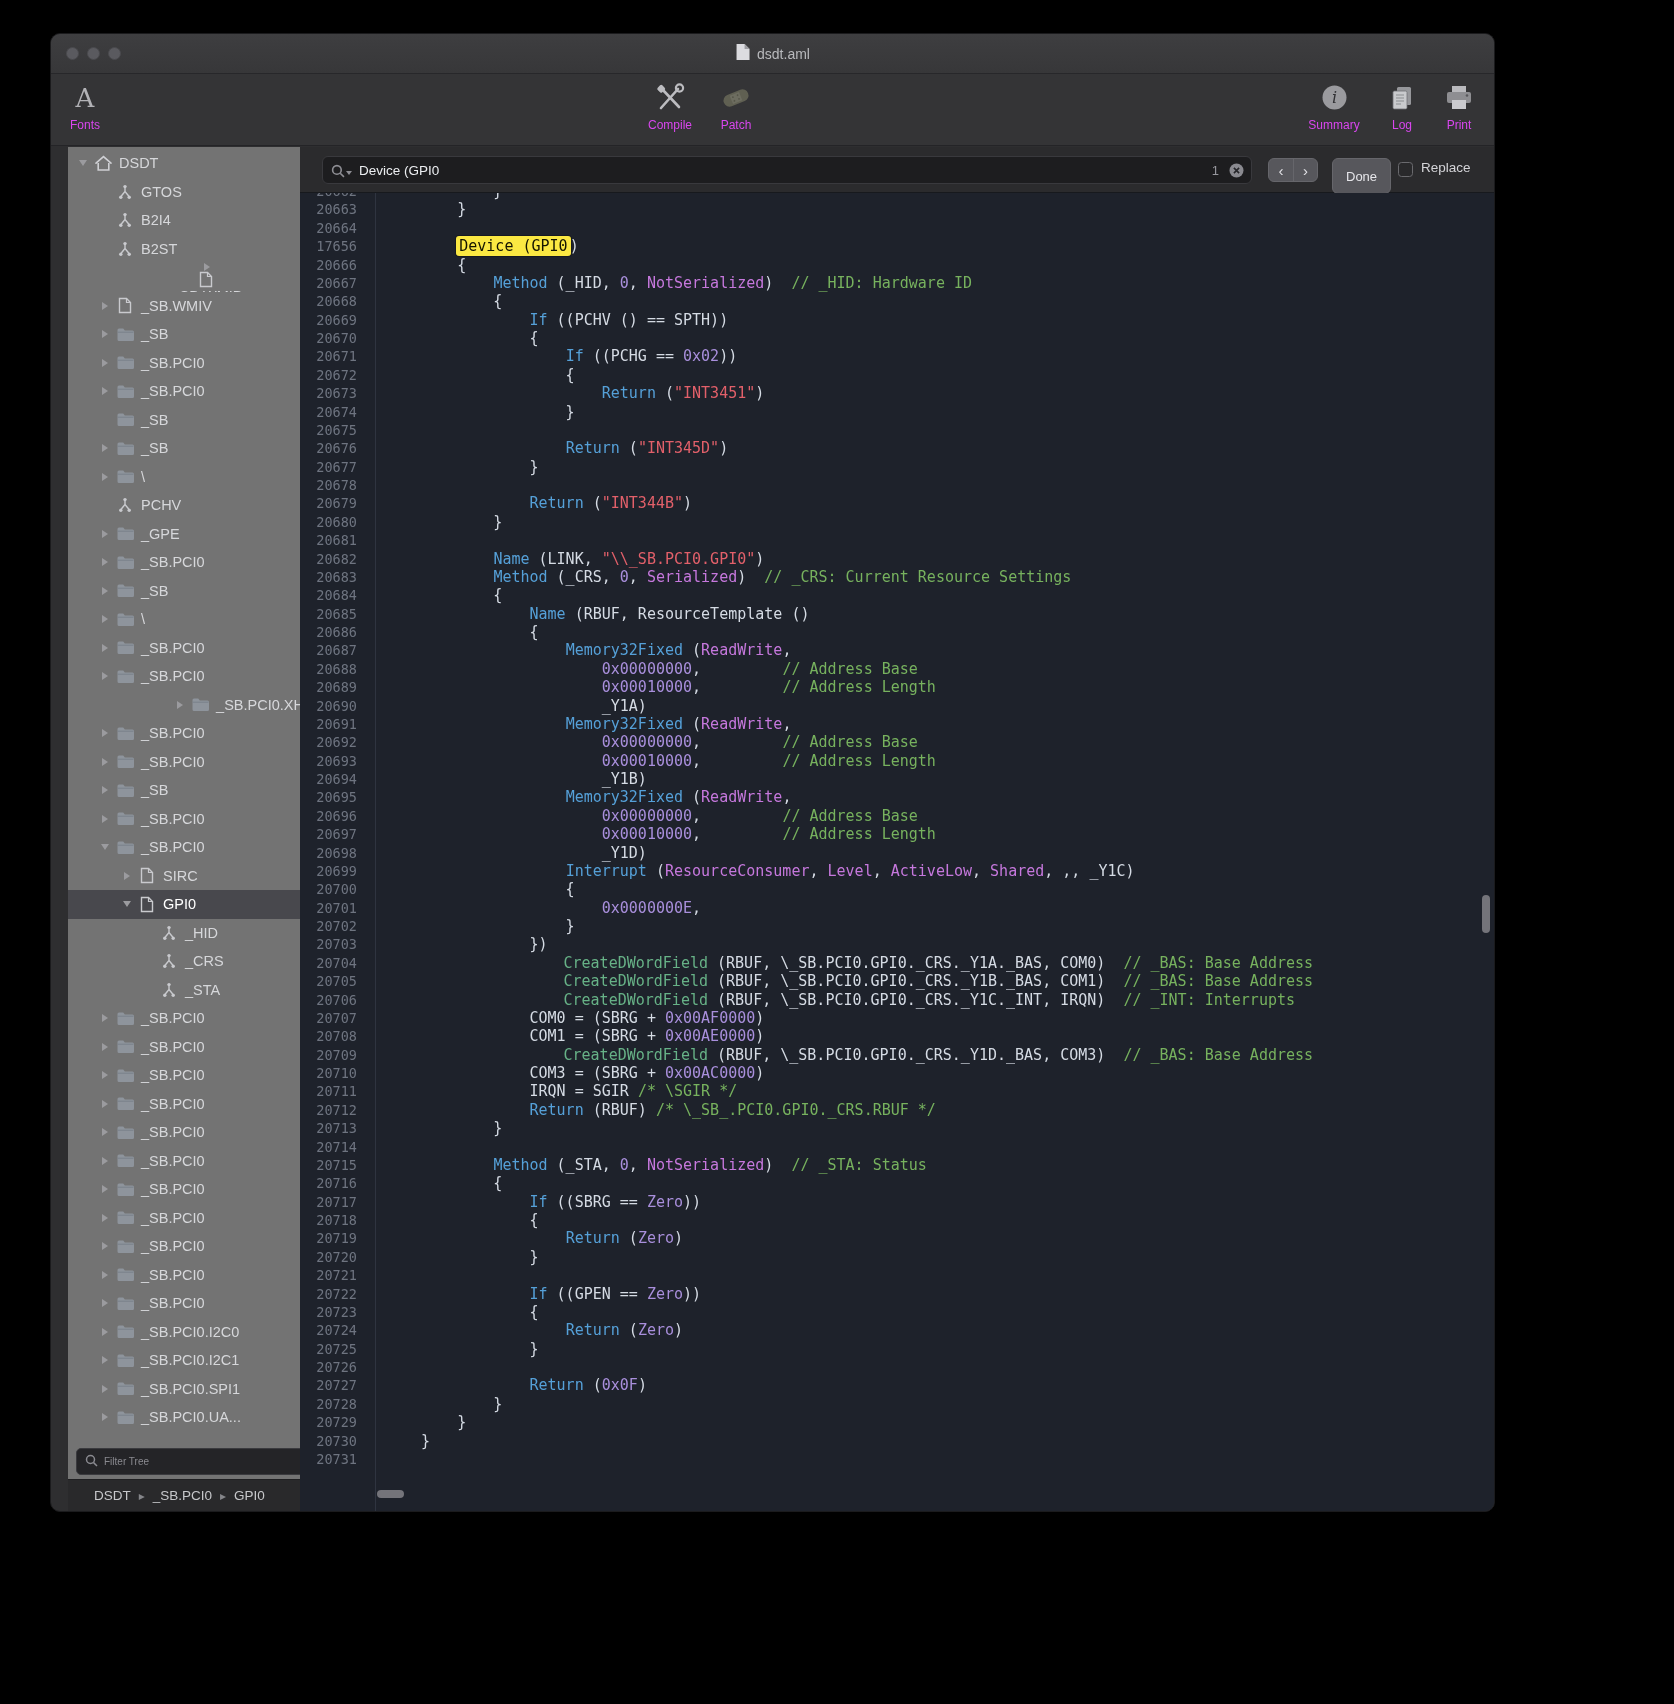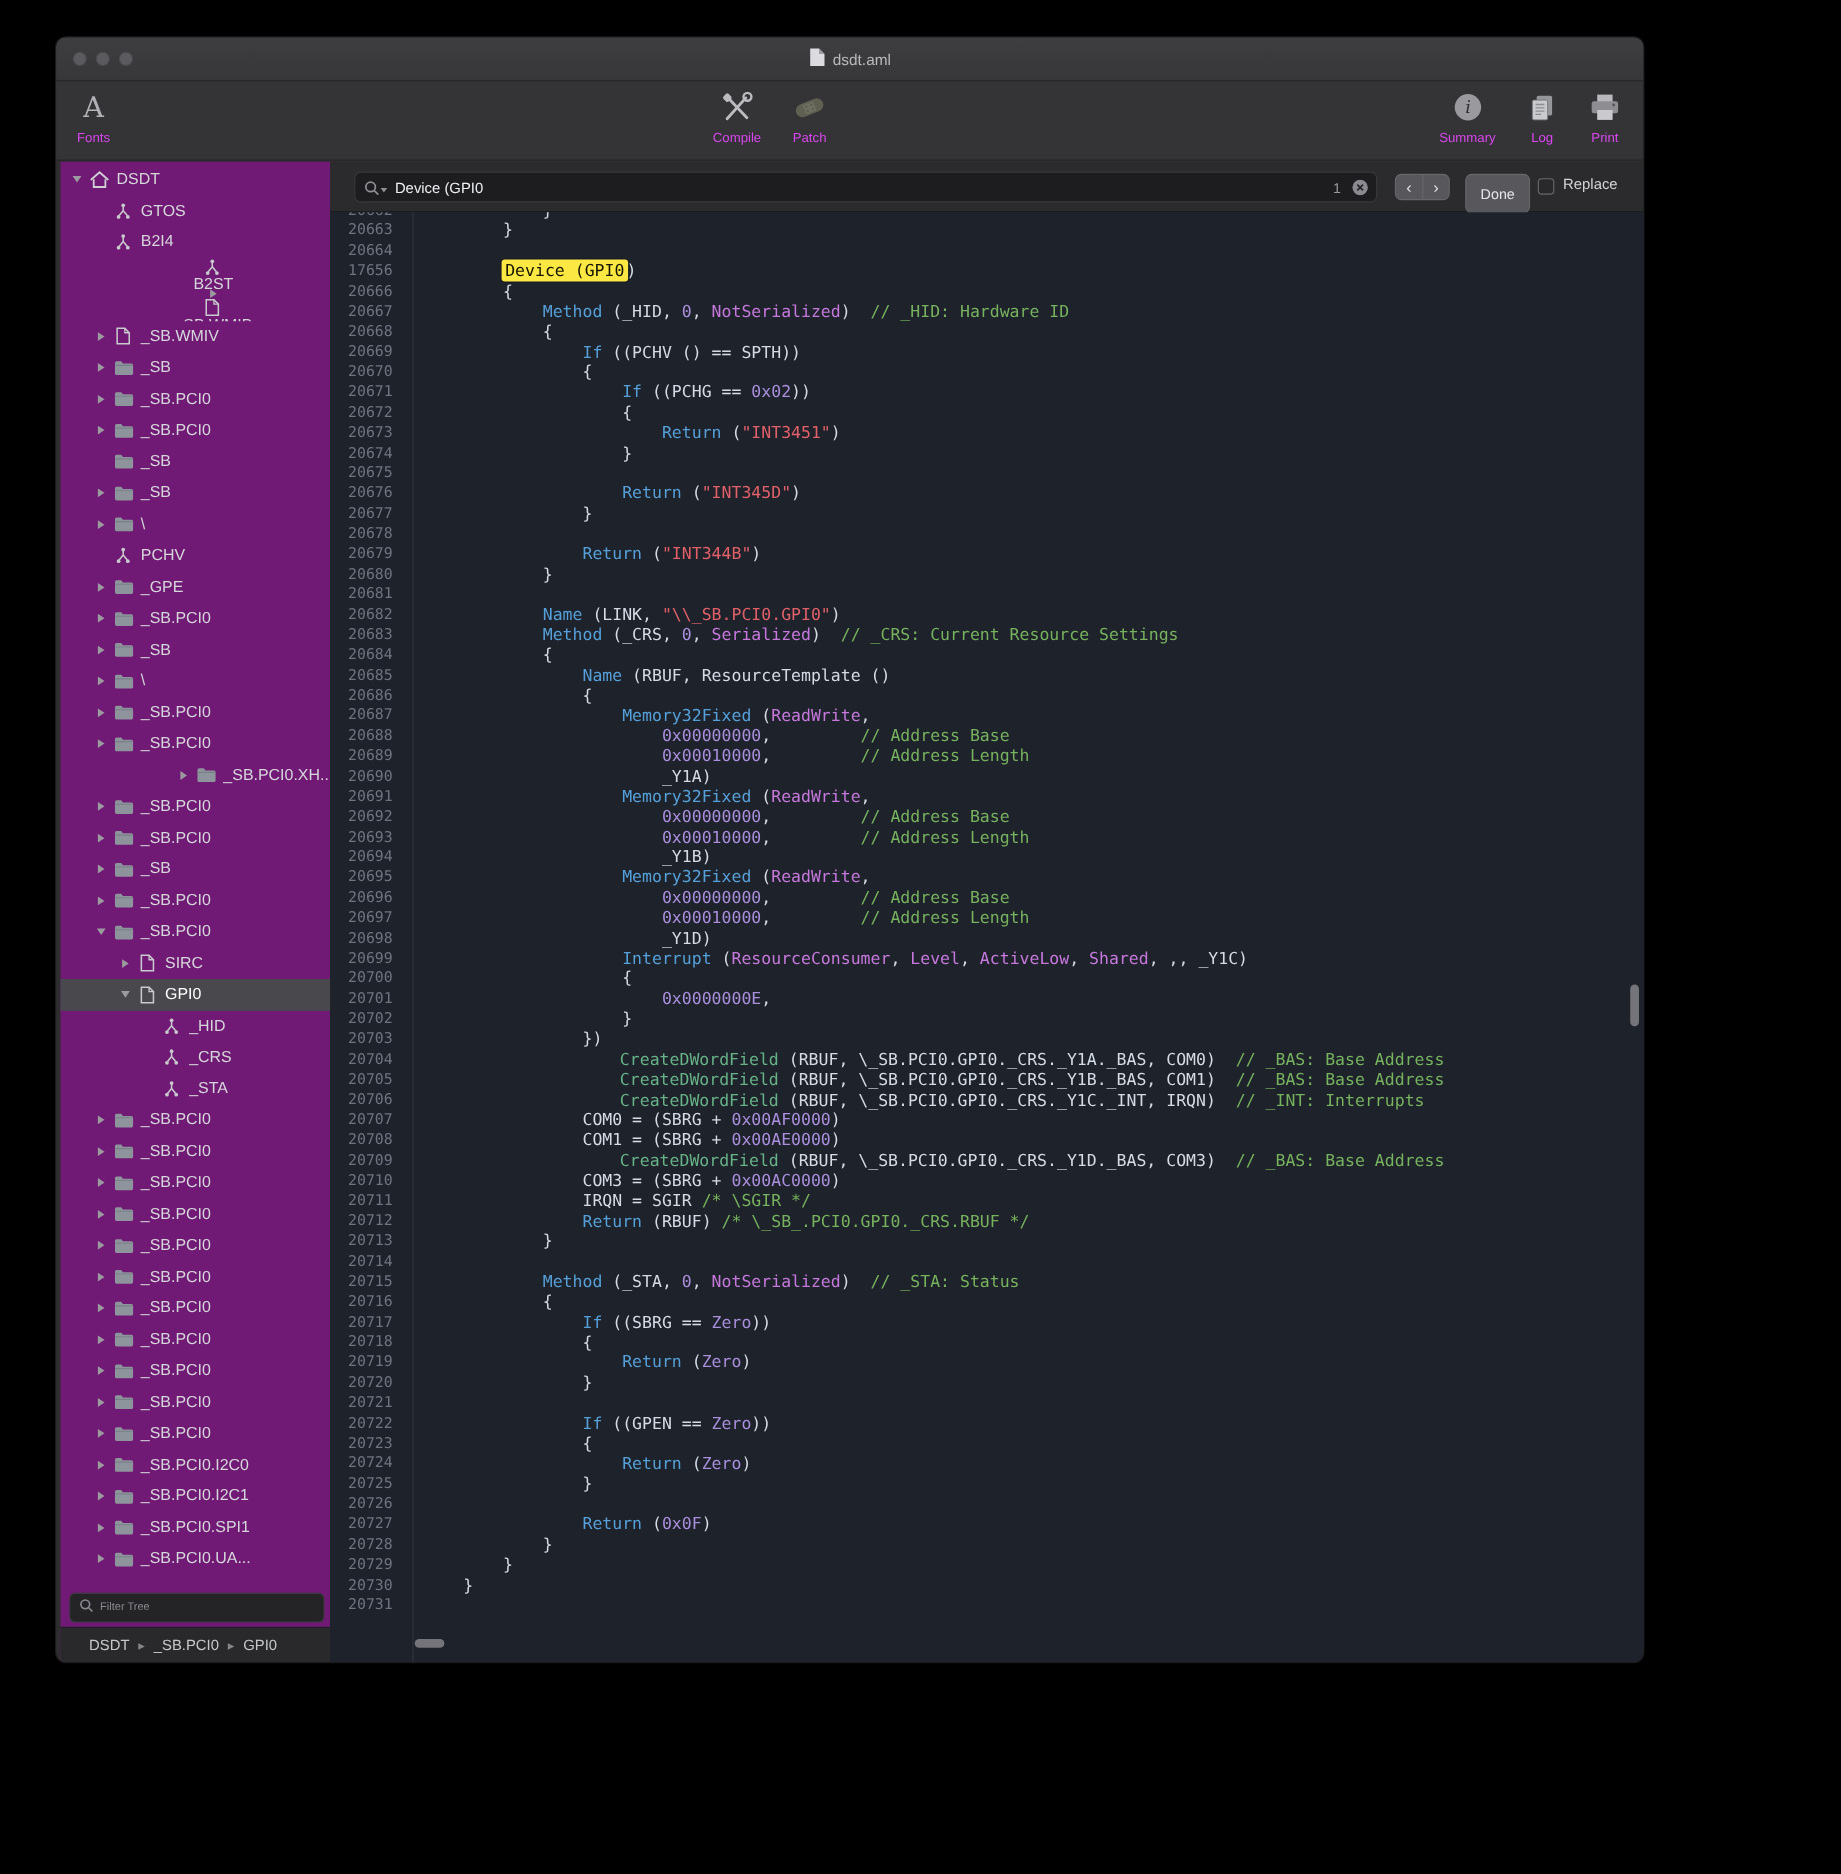--- a/index.html
+++ b/index.html
@@ -26,21 +26,21 @@
     align-items:center; gap:2px; cursor:default; }
   .tb-ico { height:37px; display:flex; align-items:center; justify-content:center; }
   .tb-label { font-size:12px; color:#d946ef; }
   .fonts-glyph { font-family:"DejaVu Serif",serif; font-size:26px; color:#b2b2b6; line-height:1; }
   .dim { opacity:.62; }
 
   
   .main { position:absolute; left:0; top:113px; right:0; bottom:0; }
 
   
-  .sidebar { position:absolute; left:4px; top:0; width:249px; bottom:0; background:#701a75;
+  .sidebar { position:absolute; left:17px; top:0; width:249px; bottom:0; background:#737373;
     border-right:1px solid #1c1c1e; }
   .tree { position:absolute; left:0; right:0; top:2px; }
   .tree-row { display:flex; align-items:center; height:28.5px; font-size:14.5px; color:#d6d7da;
     white-space:nowrap; overflow:hidden; }
   .tree-row.selected { background:#48484d; color:#ffffff; }
   .tri { width:14px; flex:none; display:flex; justify-content:center; align-items:center; }
   .tri.right::before { content:""; border-left:6px solid #9b9b9f; border-top:4.5px solid transparent; border-bottom:4.5px solid transparent; }
   .tri.down::before  { content:""; border-top:6px solid #9b9b9f; border-left:4.5px solid transparent; border-right:4.5px solid transparent; }
   .tree-icon { width:20px; margin-left:3px; margin-right:6px; flex:none; display:flex; align-items:center; justify-content:center; }
   .filter-wrap { position:absolute; left:8px; right:8px; bottom:36px; height:27px;
@@ -222,21 +222,21 @@
                   <g stroke="#c9cace" stroke-width="1.4" fill="none">
                     <path d="M8 3.5 v4 M8 7.5 L4.3 12 M8 7.5 L11.7 12"></path>
                   </g>
                   <circle cx="8" cy="2.6" r="1.7" fill="#c9cace"></circle>
                   <circle cx="3.8" cy="13.2" r="1.7" fill="#c9cace"></circle>
                   <circle cx="12.2" cy="13.2" r="1.7" fill="#c9cace"></circle>
                 </svg>
               </span>
               <span class="tree-label">B2I4</span>
             </div>
-            <div class="tree-row" style="padding-left: 30px; flex-direction: column;">
+            <div class="tree-row" style="padding-left: 30px;">
               <span class="tri none"></span>
               <span class="tree-icon">
                 <svg width="16" height="16" viewBox="0 0 16 16">
                   <g stroke="#c9cace" stroke-width="1.4" fill="none">
                     <path d="M8 3.5 v4 M8 7.5 L4.3 12 M8 7.5 L11.7 12"></path>
                   </g>
                   <circle cx="8" cy="2.6" r="1.7" fill="#c9cace"></circle>
                   <circle cx="3.8" cy="13.2" r="1.7" fill="#c9cace"></circle>
                   <circle cx="12.2" cy="13.2" r="1.7" fill="#c9cace"></circle>
                 </svg>

